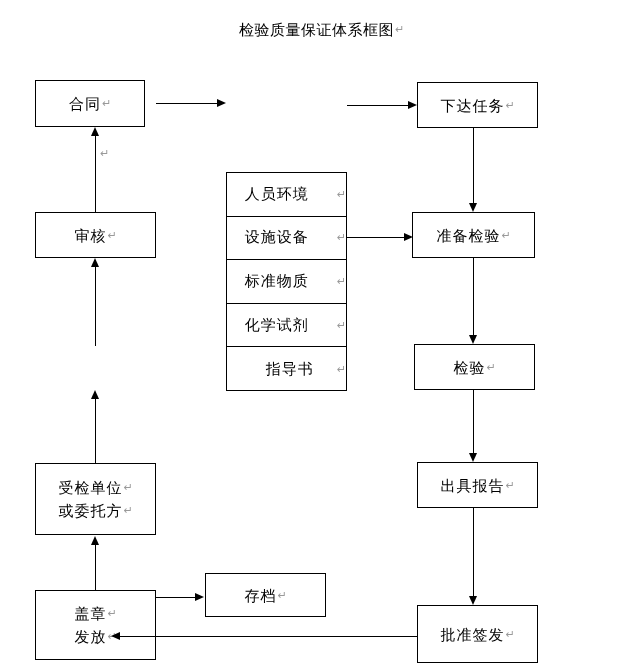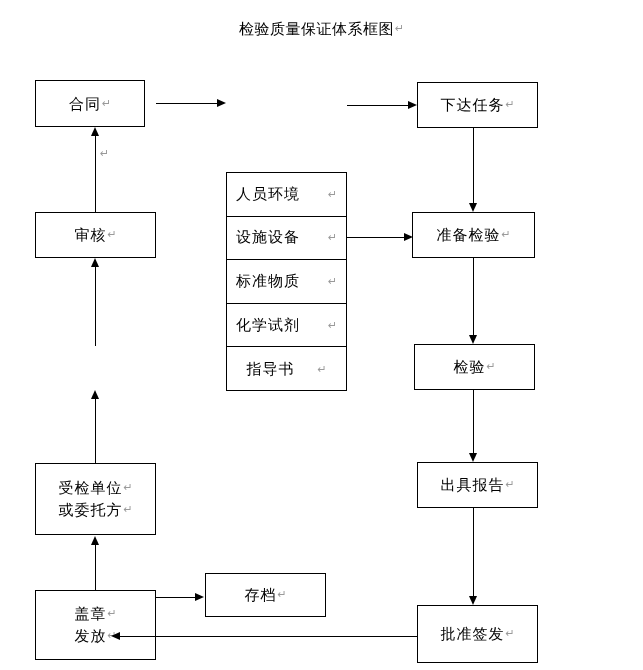--- a/index.html
+++ b/index.html
@@ -11,20 +11,21 @@
   body {
     font-family: "DejaVu Sans", "Liberation Sans", sans-serif;
     color: #000000;
   }
   #canvas {
     position: relative;
     width: 643px;
     height: 670px;
     background: #ffffff;
     overflow: hidden;
+    font-family: Liberation Serif, serif;
   }
   .title {
     position: absolute;
     left: 0;
     top: 20px;
     width: 643px;
     text-align: center;
     font-size: 15px;
     line-height: 18px;
     letter-spacing: 0.5px;
@@ -53,21 +54,21 @@
     box-sizing: border-box;
     border: 1px solid #000000;
     background: #ffffff;
   }
   .stack .cell {
     box-sizing: border-box;
     border-bottom: 1px solid #000000;
     height: 43.6px;
     display: flex;
     align-items: center;
-    justify-content: center;
+    justify-content: flex-end;
     font-size: 15px;
     letter-spacing: 1px;
     white-space: nowrap;
     gap: 22px;
   }
   .stack .cell:last-child {
     border-bottom: none;
   }
   
   .hline {

